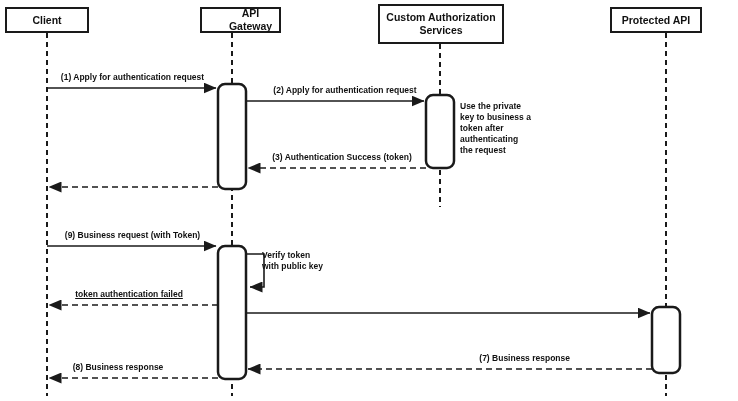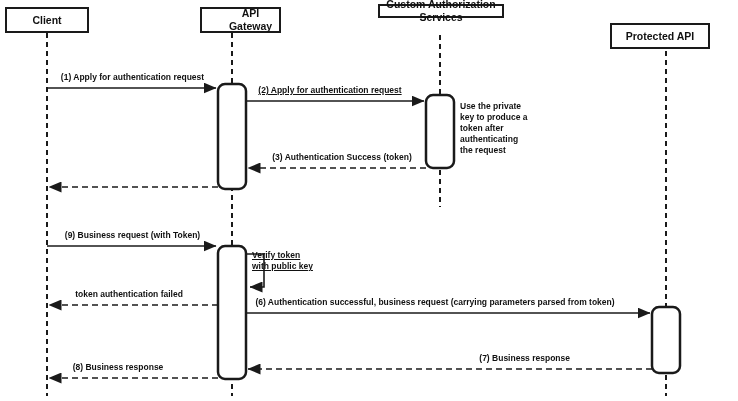--- a/index.html
+++ b/index.html
@@ -88,32 +88,31 @@
     <line x1="652" y1="369" x2="248" y2="369" stroke="#1a1a1a" stroke-width="1.6" stroke-dasharray="6 4" marker-end="url(#arrow)"></line>
     <line x1="218" y1="378" x2="49" y2="378" stroke="#1a1a1a" stroke-width="1.6" stroke-dasharray="6 4" marker-end="url(#arrow)"></line>
   </svg>
 
   <div class="participant" style="left:5px; top:7px; width:84px; height:26px;">
     <span>Client</span>
   </div>
   <div class="participant" style="left:200px; top:7px; width:81px; height:26px;padding-left:20px;">
     <span>API Gateway</span>
   </div>
-  <div class="participant" style="left:378px; top:4px; width:126px; height:14px;">
+  <div class="participant" style="left:378px; top:4px; width:126px; height:40px;">
     <span>Custom Authorization Services</span>
   </div>
-  <div class="participant" style="left:610px; top:7px; width:100px; height:26px;margin-top:16px;">
+  <div class="participant" style="left:610px; top:7px; width:92px; height:26px;">
     <span>Protected API</span>
   </div>
 
   <div class="msg-label" style="left:47px; top:72px; width:171px;text-align:center;">(1) Apply for authentication request</div>
-  <div class="msg-label" style="left:240px; top:85px; width:180px;text-decoration:underline;">(2) Apply for authentication request</div>
+  <div class="msg-label" style="left:255px; top:85px; width:180px;">(2) Apply for authentication request</div>
   <div class="msg-label" style="left:252px; top:152px; width:180px;">(3) Authentication Success (token)</div>
   <div class="msg-label" style="left:47px; top:230px; width:171px;">(9) Business request (with Token)</div>
-  <div class="wrap-label" style="left:252px; top:250px; width:66px;text-decoration:underline;">Verify token with public key</div>
-  <div class="msg-label" style="left:40px; top:289px; width:178px;">token authentication failed</div>
-  <div class="msg-label" style="left:240px; top:297px; width:390px;">(6) Authentication successful, business request (carrying parameters parsed from token)</div>
+  <div class="wrap-label" style="left:262px; top:250px; width:66px;">Verify token with public key</div>
+  <div class="msg-label" style="left:40px; top:289px; width:178px;text-decoration:underline;">token authentication failed</div>
   <div class="msg-label" style="left:330px; top:353px; width:240px;text-align:right;">(7) Business response</div>
   <div class="msg-label" style="left:30px; top:362px; width:176px;">(8) Business response</div>
 
-  <div class="wrap-label" style="left:460px; top:101px; width:72px;">Use the private key to produce a token after authenticating the request</div>
+  <div class="wrap-label" style="left:460px; top:101px; width:72px;">Use the private key to business a token after authenticating the request</div>
 
 </div>
 
 </body></html>

